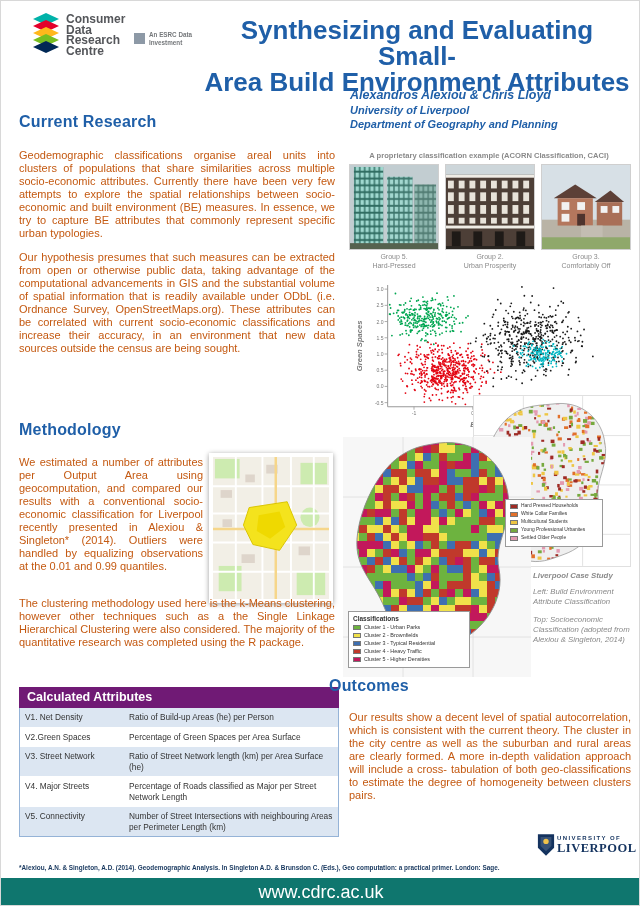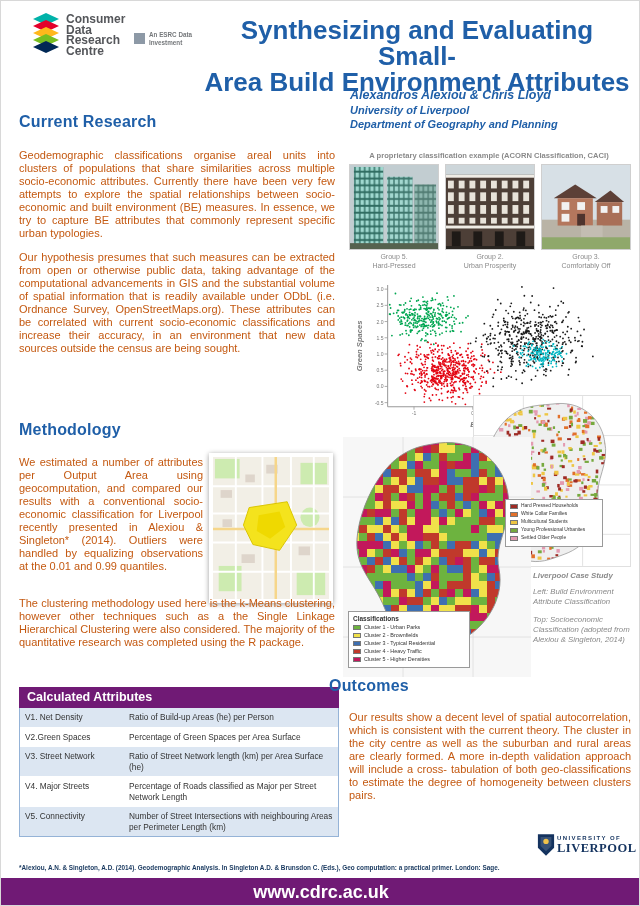--- a/index.html
+++ b/index.html
@@ -72,21 +72,21 @@
   .attr-row:first-child{border-top:none}
   .attr-row.alt{background:#DCE6F2}
   .attr-row .cell{font-size:8.3px;line-height:10.5px;color:#333;padding:4px 5px}
 
   
   .uol{left:536px;top:832px;display:flex;gap:2px;align-items:center}
   .uol-top{font-size:6px;letter-spacing:1.4px;color:#14335f;font-weight:bold}
   .uol-bottom{font-family:"Liberation Serif",serif;font-size:12.5px;font-weight:bold;color:#14335f;letter-spacing:.5px}
 
   .footnote{left:18px;top:863px;width:606px;font-size:6.4px;font-weight:bold;color:#17375E}
-  .footer-bar{left:0;top:877px;width:640px;height:29px;background:#701a75;color:#fff;text-align:center;font-size:18px;font-weight:bold;line-height:29px}
+  .footer-bar{left:0;top:877px;width:640px;height:29px;background:#0f766e;color:#fff;text-align:center;font-size:18px;font-weight:normal;line-height:29px}
 </style>
 </head>
 <body>
 
 <div class="poster">
 
   <div class="cdrc-brand abs">
     <svg width="26" height="40" viewBox="0 0 26 40">
       <polygon points="13,0 26,6 13,12 0,6" fill="#00b2a9"></polygon>
       <polygon points="13,7 26,13 13,19 0,13" fill="#e4002b"></polygon>

